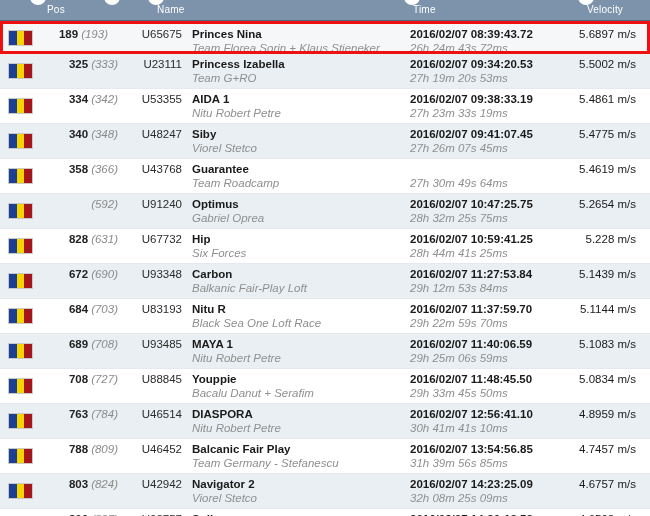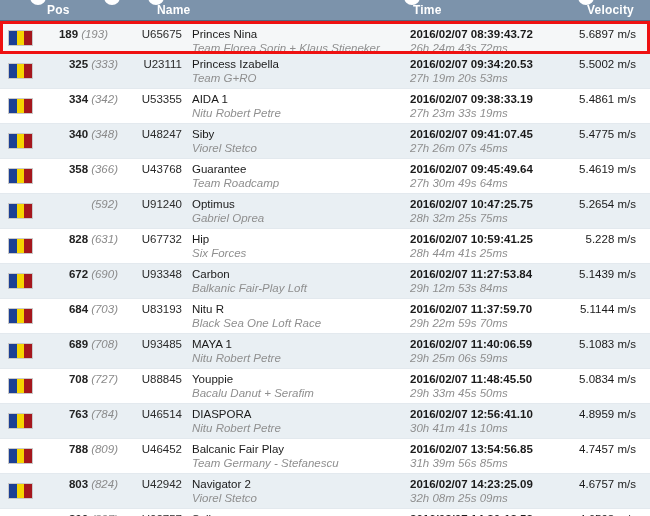--- a/index.html
+++ b/index.html
@@ -30,22 +30,22 @@
     background: #7c93ab;
     border-bottom: 1px solid #54697f;
     overflow: hidden;
   }
   .hdr-cell {
     position: absolute;
     top: 0;
     height: 36px;
     line-height: 20px;
     color: #ffffff;
-    font-size: 12px;
-    font-weight: bold;
+    font-size: 10px;
+    font-weight: normal;
     letter-spacing: 0.2px;
     white-space: nowrap;
   }
   
   .hdr-notch {
     position: absolute;
     top: -9px;
     width: 16px;
     height: 14px;
     background: #ffffff;
@@ -115,21 +115,21 @@
   }
   .c-loft {
     left: 126px;
     width: 56px;
     text-align: right;
     color: #2b2b2b;
   }
   .c-name {
     left: 192px;
     color: #1a1a1a;
-    font-weight: normal;
+    font-weight: bold;
   }
   .c-owner {
     left: 192px;
     color: #8f8f8f;
     font-style: italic;
     font-weight: normal;
   }
   .c-time {
     left: 410px;
     color: #1a1a1a;
@@ -234,21 +234,20 @@
       <div class="row">
         <span class="flag">
           <i class="b"></i>
           <i class="y"></i>
           <i class="r"></i>
         </span>
         <span class="cell c-pos line1"><span>358</span><span class="paren">(366)</span></span>
         <span class="cell c-loft line1">U43768</span>
         <span class="cell c-name line1">Guarantee</span>
         <span class="cell c-owner line2">Team Roadcamp</span>
-        <span class="cell c-time line1">2016/02/07 09:45:49.64</span>
         <span class="cell c-elapsed line2">27h 30m 49s 64ms</span>
         <span class="cell c-vel line1">5.4619 m/s</span>
       </div>
       <div class="row alt">
         <span class="flag">
           <i class="b"></i>
           <i class="y"></i>
           <i class="r"></i>
         </span>
         <span class="cell c-pos line1"><span></span><span class="paren">(592)</span></span>

